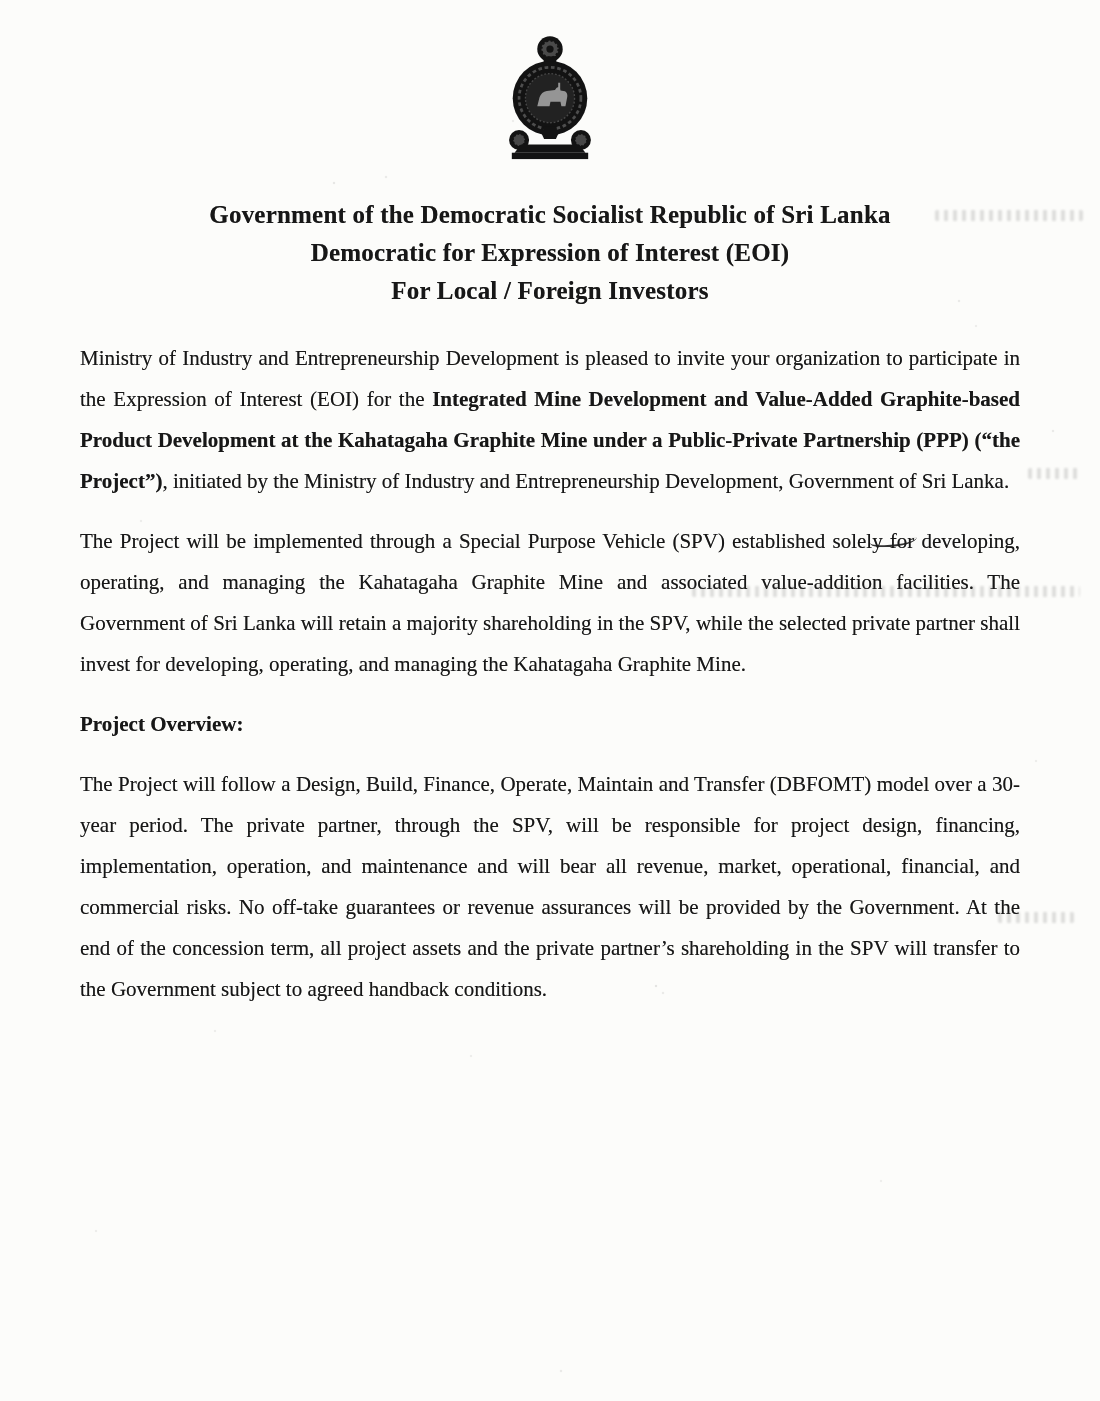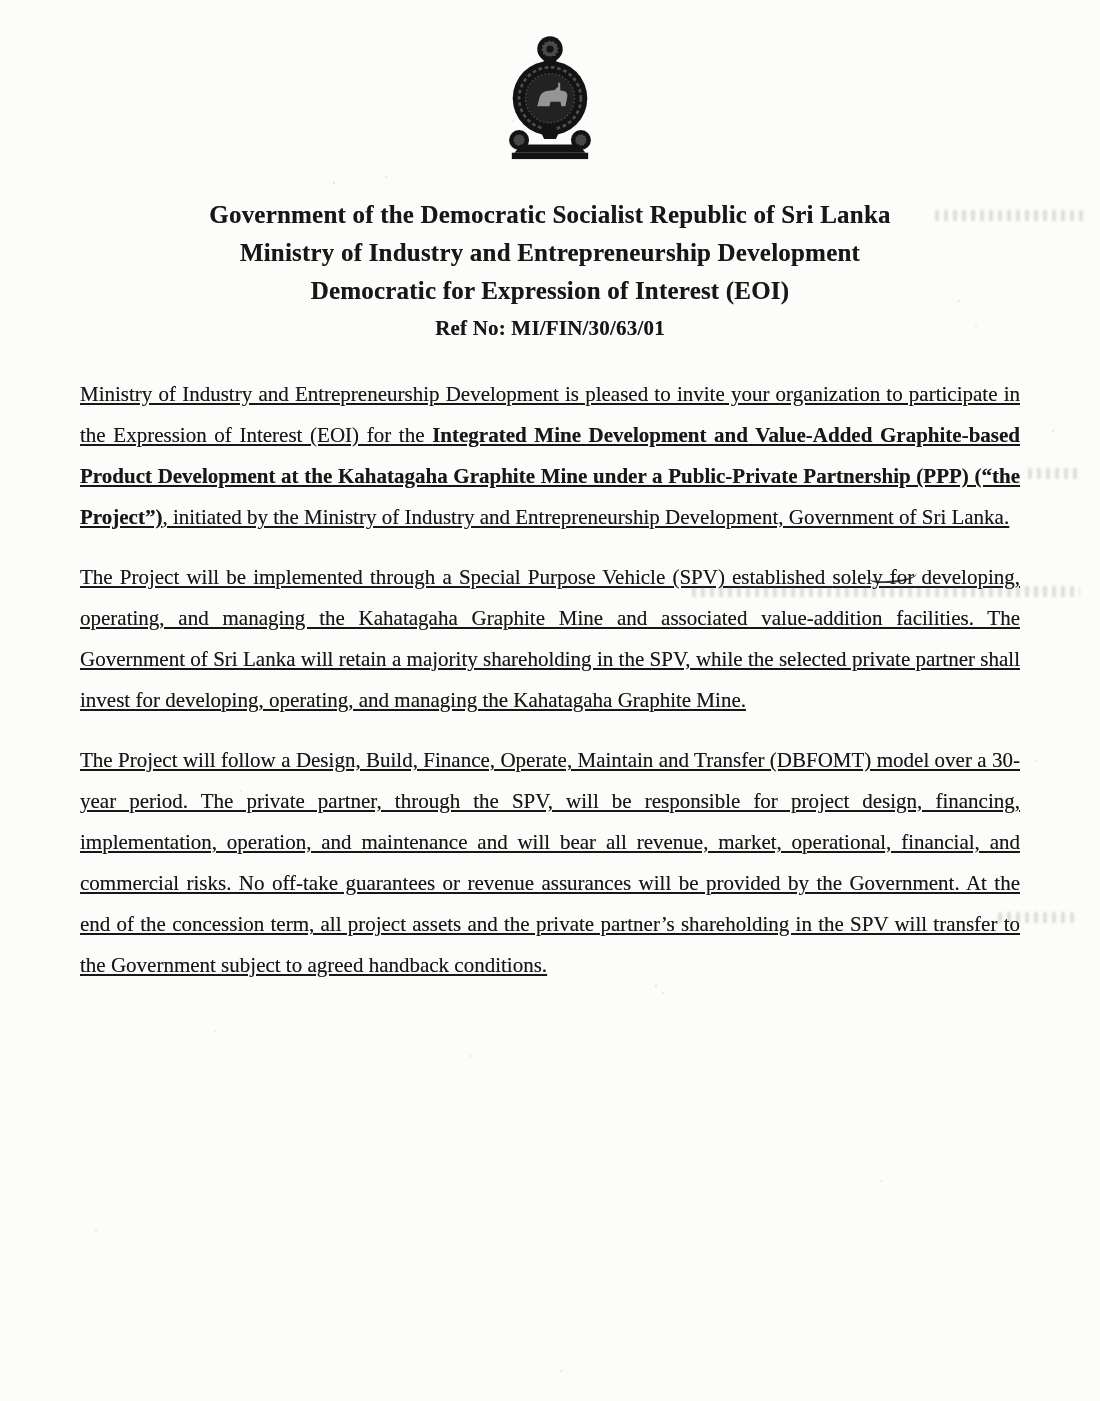--- a/index.html
+++ b/index.html
@@ -47,21 +47,20 @@
   .doc-body {
     width: 940px;
     margin: 28px auto 0;
     font-size: 21px;
     line-height: 41px;
     text-align: justify;
     text-shadow: 0 0 0.55px rgba(20,20,20,0.5);
   }
   .doc-body p {
     margin: 0 0 19px 0;
-    text-decoration: underline;
   }
   .section-heading {
     font-weight: bold;
     text-align: left;
     margin: 2px 0 17px 0;
   }
   strong { font-weight: bold; }
   
   .ink-mark {
     position: relative;
@@ -156,32 +155,32 @@
       <rect x="48" y="104" width="14" height="4" fill="#181818"></rect>
       <path d="M44 108 h22 l-4.5 10 h-13 z" fill="#181818"></path>
 
       <path d="M16 133 l7 -9 h64 l7 9 z" fill="#181818"></path>
       <rect x="13" y="133" width="84" height="7" fill="#181818"></rect>
     </svg>
   </div>
 
   <div class="doc-header">
     <div class="h-line">Government of the Democratic Socialist Republic of Sri Lanka</div>
-    <div class="h-line">Ministry of Industry and Entrepreneurship Development</div>
     <div class="h-line">Democratic for Expression of Interest (EOI)</div>
-    <div class="h-ref">Ref No: MI/FIN/30/63/01</div>
+    <div class="h-line">For Local / Foreign Investors</div>
   </div>
 
   <div class="doc-body">
 
     <p><span>Ministry of Industry and Entrepreneurship Development is pleased to invite your organization to participate in the Expression of Interest (EOI) for the </span><strong>Integrated Mine Development and Value-Added Graphite-based Product Development at the Kahatagaha Graphite Mine under a Public-Private Partnership (PPP) (“the Project”)</strong><span>, initiated by the Ministry of Industry and Entrepreneurship Development, Government of Sri Lanka.</span></p>
 
     <p><span>The Project will be implemented through a Special Purpose Vehicle (SPV) established </span><span class="ink-mark">solely for</span><span> developing, operating, and managing the Kahatagaha Graphite Mine and associated value-addition facilities. The Government of Sri Lanka will retain a majority shareholding in the SPV, while the selected private partner shall invest for developing, operating, and managing the Kahatagaha Graphite Mine.</span></p>
 
 
+    <p class="section-heading">Project Overview:</p>
 
     <p>The Project will follow a Design, Build, Finance, Operate, Maintain and Transfer (DBFOMT) model over a 30-year period. The private partner, through the SPV, will be responsible for project design, financing, implementation, operation, and maintenance and will bear all revenue, market, operational, financial, and commercial risks. No off-take guarantees or revenue assurances will be provided by the Government. At the end of the concession term, all project assets and the private partner’s shareholding in the SPV will transfer to the Government subject to agreed handback conditions.</p>
 
   </div>
 
   <div class="scan-smudge smudge-header"></div>
   <div class="scan-smudge smudge-value"></div>
   <div class="scan-smudge smudge-lanka"></div>
   <div class="scan-smudge smudge-priority"></div>
   <div class="speckles"></div>

